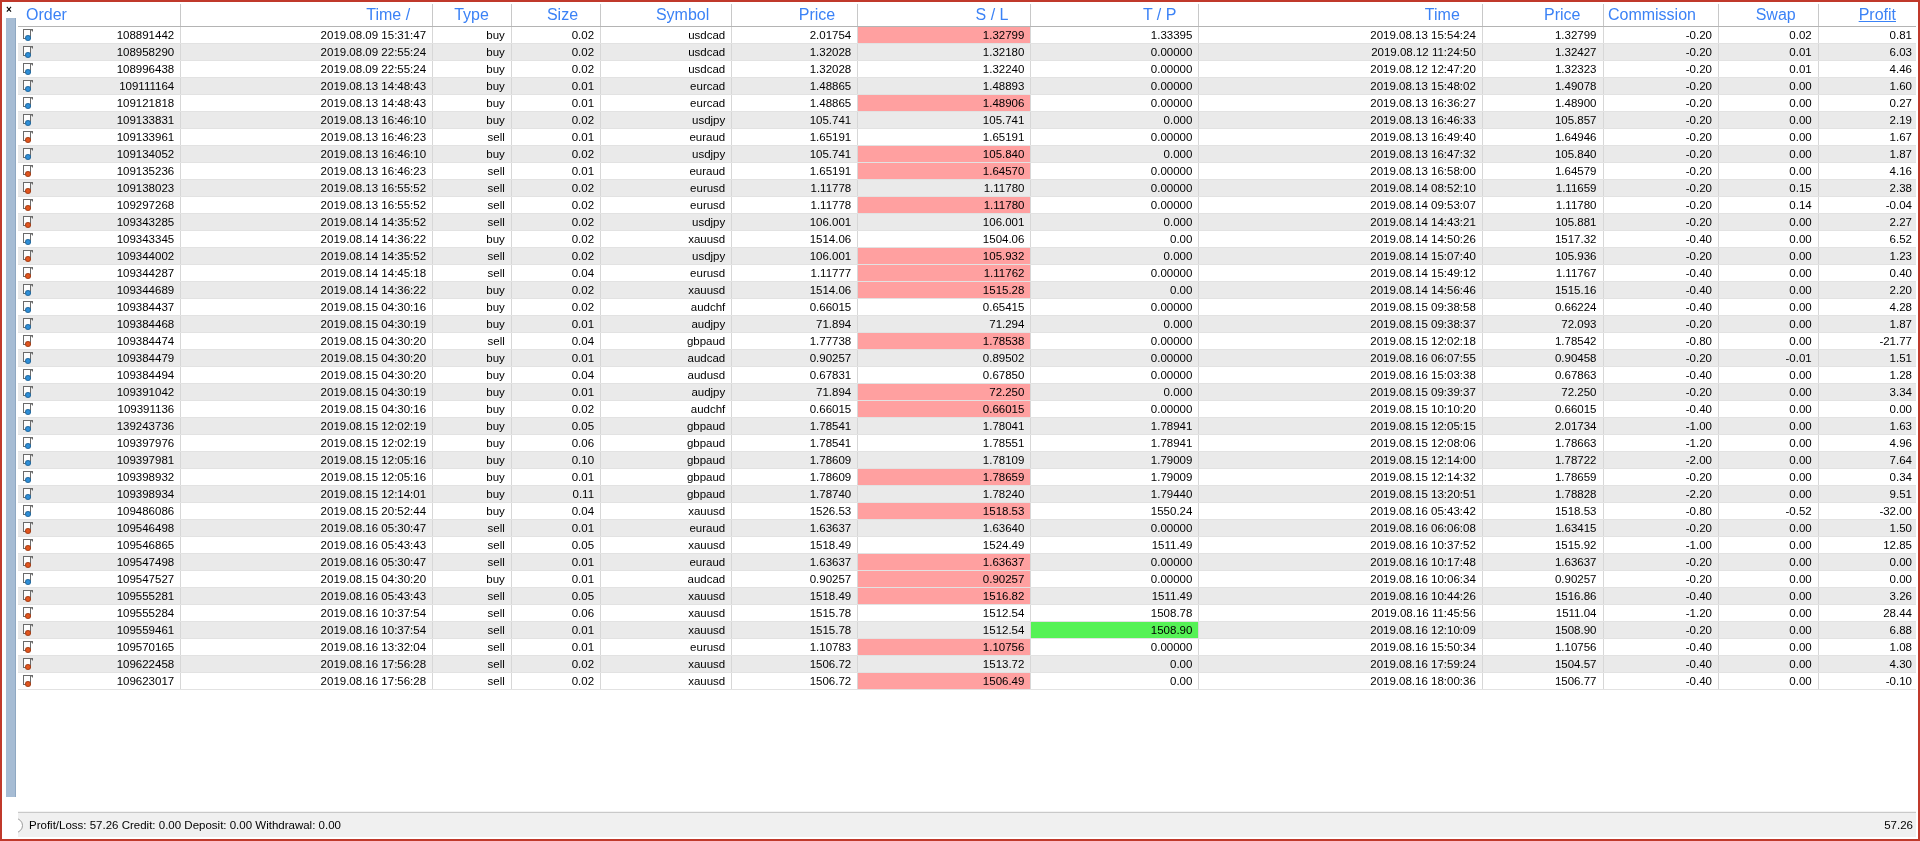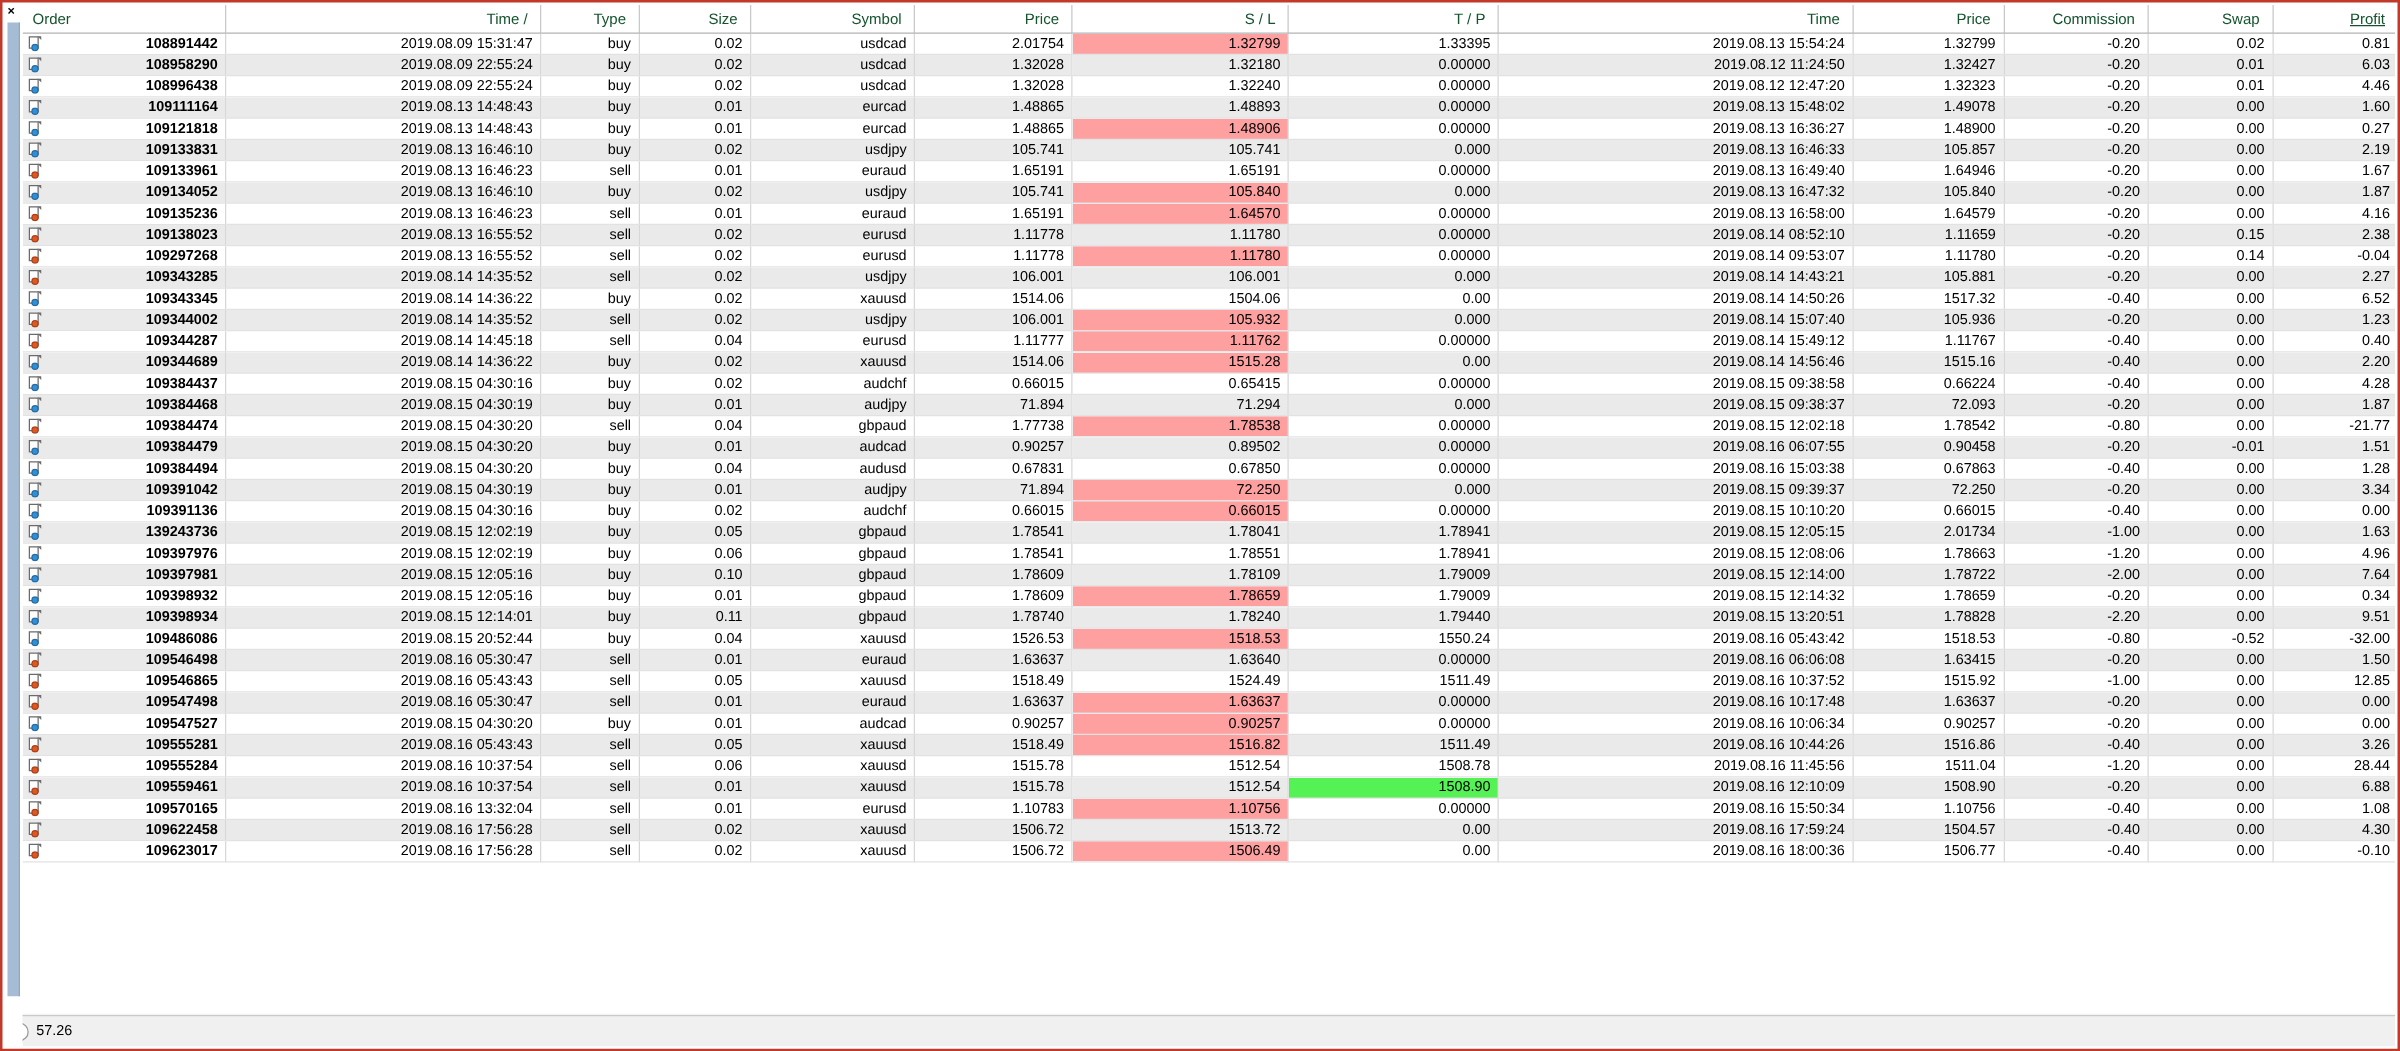--- a/index.html
+++ b/index.html
@@ -46,46 +46,46 @@
     table-layout:fixed;
     width:1900px;
     font-size:11.5px;
   }
   table.grid thead th{
     height:21px;
     background:#ffffff;
     border-right:1px solid #c8c8c8;
     border-bottom:1px solid #b4b4b4;
     font-weight:normal;
-    padding:0 10px 1px 4px;
+    padding:0 22px 1px 4px;
     text-align:right;
     white-space:nowrap;
     vertical-align:middle;
-    color:#14532d;
-    font-size:12px;
+    color:#3b82f6;
+    font-size:16px;
   }
   table.grid thead th.left{text-align:left;padding-left:8px;}
   table.grid thead th:last-child{border-right:none;text-decoration:underline;}
   table.grid tbody td{
     height:16px;
     line-height:16px;
     border-right:1px solid #d7d7d7;
     border-bottom:1px solid #e2e2e2;
     padding:0 6px 0 4px;
     text-align:right;
     white-space:nowrap;
     overflow:hidden;
     vertical-align:middle;
     font-size:11.5px;
   }
   table.grid tbody td:last-child{border-right:none;}
   tr.row-odd td{background:#ffffff;}
   tr.row-even td{background:#eaeaea;}
   td.cell-order{text-align:left;padding-left:6px;position:relative;}
-  td.cell-order .oid{margin-left:28px;display:inline-block;font-weight:bold;}
+  td.cell-order .oid{margin-left:28px;display:inline-block;}
   
   .doc-icon{
     position:absolute;left:5px;top:2px;width:10px;height:12px;
   }
   .doc-icon .sheet{
     position:absolute;left:0;top:0;width:8px;height:10px;
     background:#fdfdfd;border:1px solid #6b6b6b;
     box-sizing:border-box;
   }
   .doc-icon .fold{
@@ -916,16 +916,17 @@
             <td>-0.10</td>
           </tr>
         </tbody>
     </table>
   </div>
 
   <div id="hscroll"></div>
 
   <div id="statusbar">
     <span class="grip"></span>
+    <span class="summary">Profit/Loss: 57.26  Credit: 0.00  Deposit: 0.00  Withdrawal: 0.00</span>
     <span class="total">57.26</span>
   </div>
 
 </div>
 
 </body></html>

